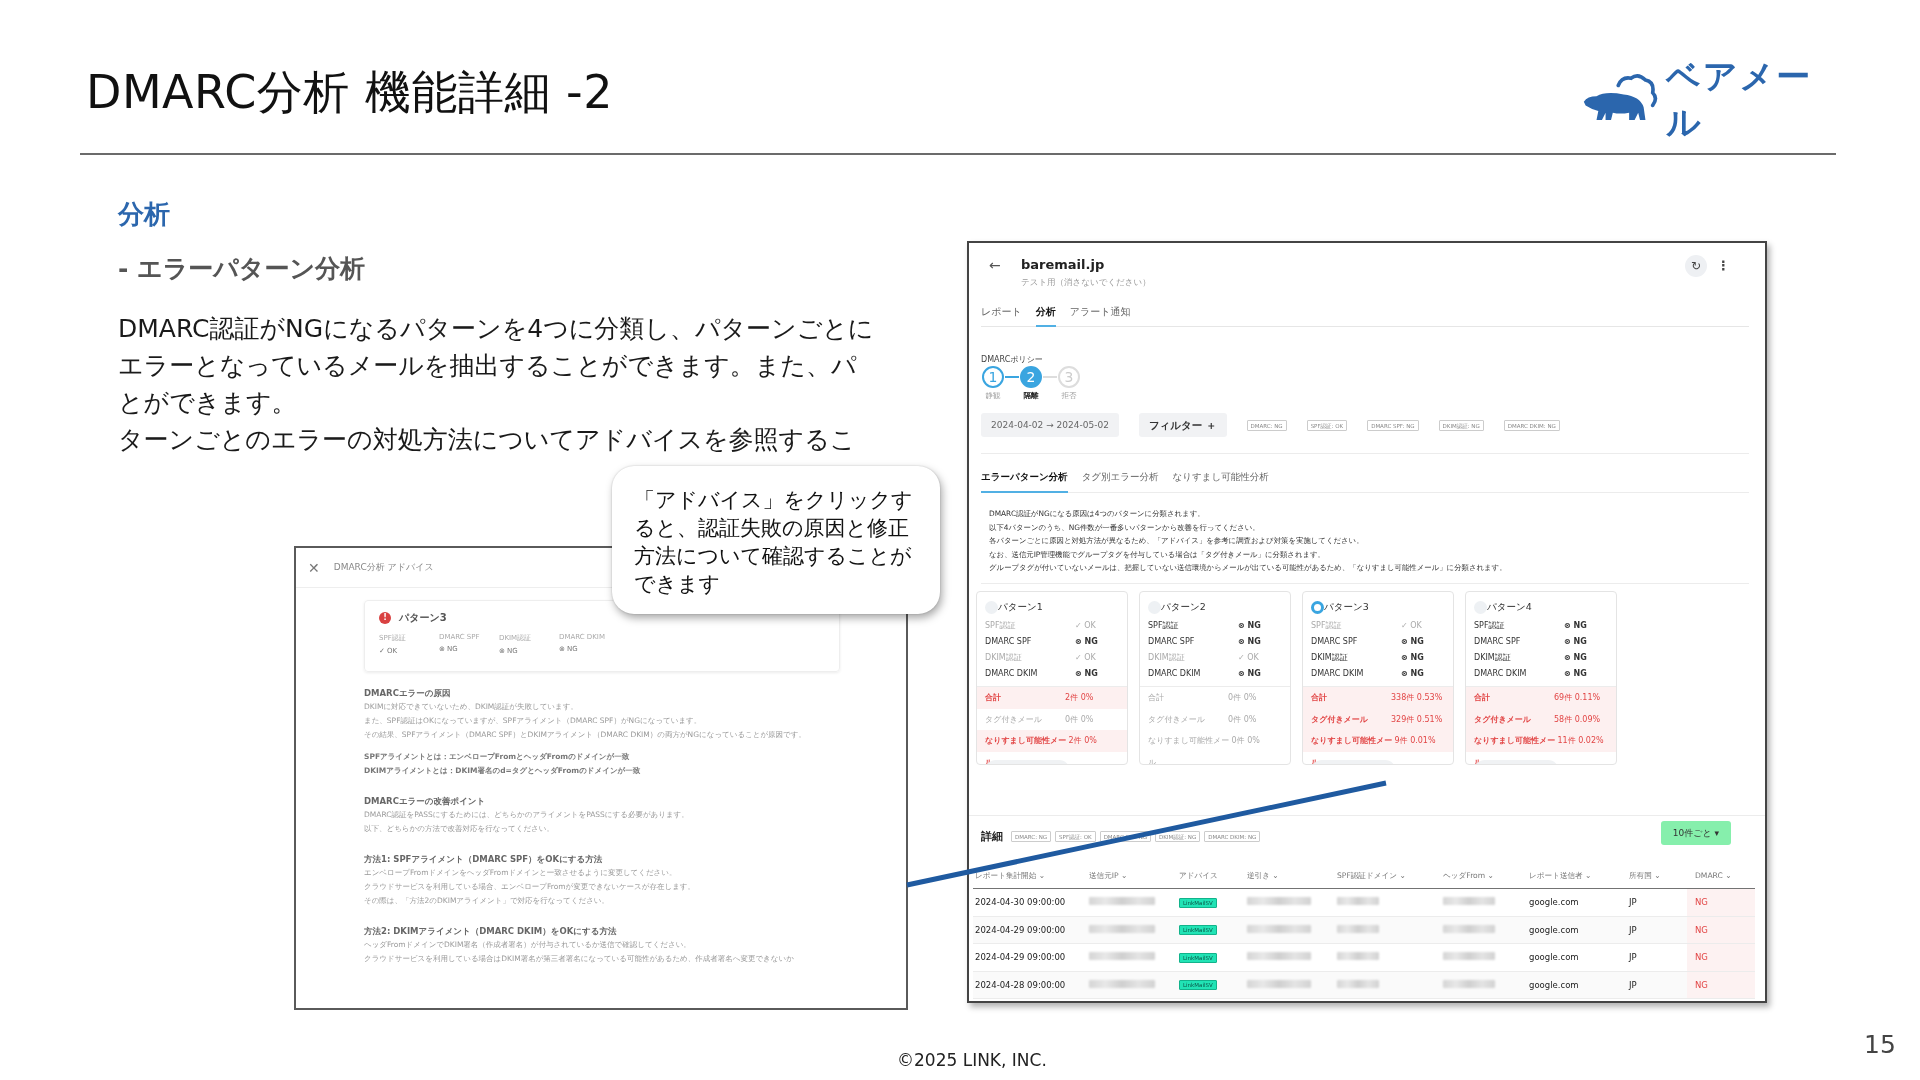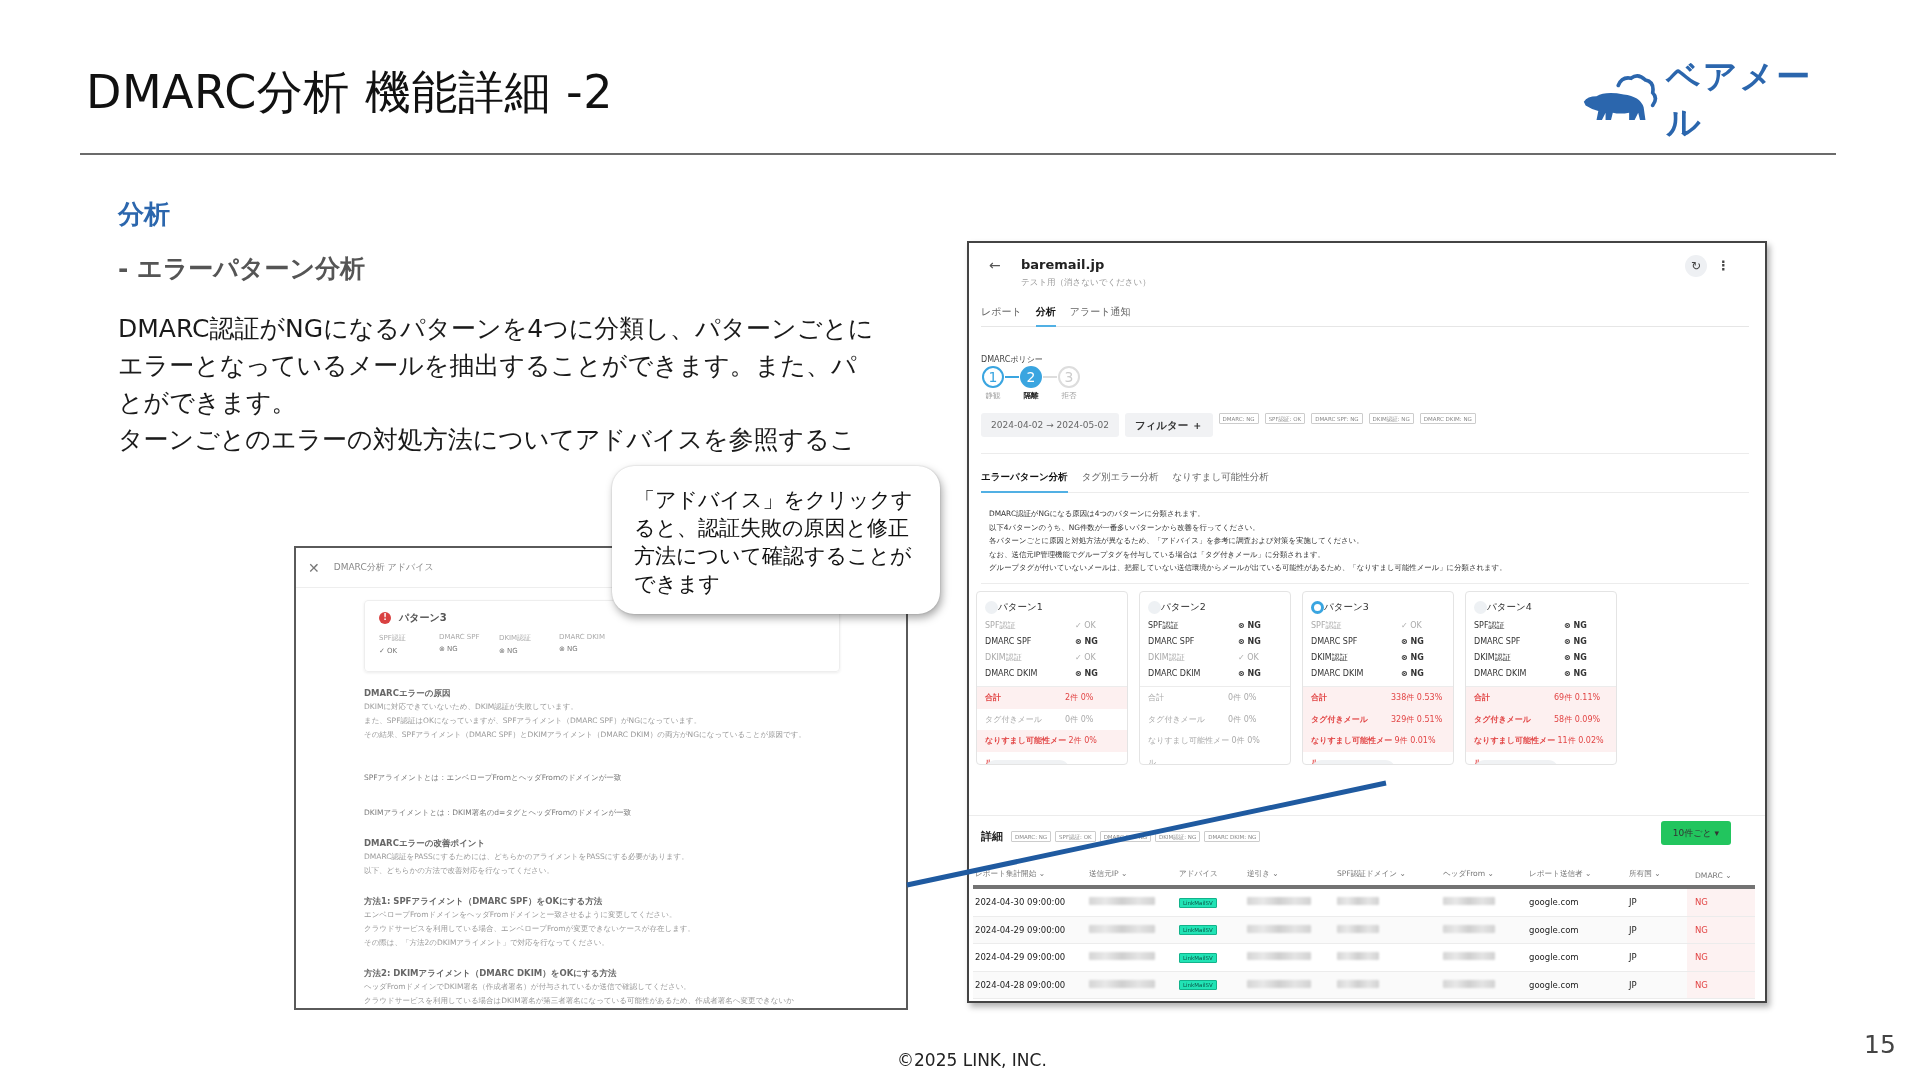--- a/index.html
+++ b/index.html
@@ -30,21 +30,21 @@
   .adv-header { height: 40px; display: flex; align-items: center; padding-left: 12px; border-bottom: 1px solid #eee; font-size: 9px; color: #888; gap: 14px; }
   .adv-header .x { font-size: 14px; color: #777; }
   .adv-card { position: absolute; left: 68px; top: 52px; width: 476px; height: 72px; border: 1px solid #eee; border-radius: 4px; box-shadow: 0 1px 3px rgba(0,0,0,0.08); padding: 10px 14px; }
   .adv-card .ph { display: flex; align-items: center; gap: 8px; font-size: 10px; color: #555; font-weight: 700; }
   .adv-card .red-dot { width: 12px; height: 12px; border-radius: 50%; background: #d94141; color: #fff; font-size: 8px; text-align: center; line-height: 12px; }
   .adv-card .cols { display: flex; gap: 12px; margin-top: 8px; font-size: 7px; color: #aaa; }
   .adv-card .cols div { width: 48px; }
   .adv-card .cols .v { color: #777; margin-top: 4px; }
   .adv-body { position: absolute; left: 68px; top: 130px; width: 500px; font-size: 7.5px; color: #999; line-height: 14px; }
   .adv-body h4 { font-size: 8.5px; color: #666; font-weight: 700; margin-top: 8px; }
-  .adv-body .dark { color: #777; font-weight: 400; margin-top: 21px; }
+  .adv-body .dark { color: #777; font-weight: 700; }
   .adv-footer { position: absolute; left: 0; bottom: 0; width: 100%; height: 44px; border-top: 1px solid #eee; }
   .adv-close { position: absolute; right: 14px; top: 8px; width: 46px; height: 24px; border-radius: 12px; background: #f1f2f4; font-size: 8px; color: #888; text-align: center; line-height: 24px; }
 
   
   .app { position: absolute; left: 967px; top: 241px; width: 800px; height: 762px; border: 2px solid #444; background: #fff; overflow: hidden;
          box-shadow: 3px 4px 6px rgba(0,0,0,0.3); font-size: 10px; color: #333; }
   .app-top { position: absolute; left: 0; top: 0; width: 100%; height: 75px; }
   .back-icon { position: absolute; left: 20px; top: 14px; font-size: 14px; color: #555; }
   .domain { position: absolute; left: 52px; top: 14px; font-size: 13px; font-weight: 700; color: #222; }
   .domain-sub { position: absolute; left: 52px; top: 34px; font-size: 8.5px; color: #999; }
@@ -59,21 +59,21 @@
   .stepper { position: absolute; left: 12px; top: 123px; display: flex; align-items: center; }
   .step { display: flex; flex-direction: column; align-items: center; width: 24px; }
   .step .circle { width: 22px; height: 22px; border-radius: 50%; border: 2px solid #3aa5e0; color: #3aa5e0; font-size: 14px; line-height: 18px; text-align: center; background: #fff; }
   .step.current .circle { background: #3aa5e0; color: #fff; }
   .step.future .circle { border-color: #ddd; color: #ccc; }
   .step .lbl { font-size: 7.5px; color: #999; margin-top: 3px; }
   .step.current .lbl { color: #222; font-weight: 700; }
   .step-line { width: 14px; height: 2px; background: #3aa5e0; margin-top: -14px; }
   .step-line.future { background: #ddd; }
 
-  .filter-row { position: absolute; left: 12px; top: 170px; display: flex; align-items: flex-start; gap: 6px; }
+  .filter-row { position: absolute; left: 12px; top: 170px; display: flex; align-items: center; gap: 20px; }
   .date-range { height: 24px; padding: 0 10px; background: #f1f2f4; border-radius: 3px; font-size: 9px; color: #666; line-height: 24px; }
   .filter-btn { height: 24px; padding: 0 10px; background: #f1f2f4; border-radius: 3px; font-size: 10.5px; color: #333; line-height: 24px; font-weight: 700; }
   .chip { height: 11px; padding: 0 3px; border: 1px solid #ccc; border-radius: 1px; font-size: 5.5px; color: #888; line-height: 10px; white-space: nowrap; }
   .divider { position: absolute; left: 12px; right: 16px; height: 1px; background: #ececec; }
 
   .subtabs { position: absolute; left: 12px; top: 228px; right: 16px; height: 22px; border-bottom: 1px solid #ececec; display: flex; gap: 14px; font-size: 9.5px; color: #666; }
   .subtabs .tab { position: relative; }
   .subtabs .tab.active { color: #111; font-weight: 700; }
   .subtabs .tab.active::after { content: ""; position: absolute; left: 0; right: 0; bottom: -1px; height: 2px; background: #51b0e4; }
 
@@ -94,25 +94,25 @@
   .stat-row.alert { background: #fdf0f0; color: #e24545; font-weight: 700; }
   .stat-row.alert .v { font-weight: 400; }
   .stat-row .v { width: 54px; }
   .card-action { margin: 8px 8px; display: inline-flex; align-items: center; gap: 7px; height: 22px; padding: 0 12px 0 8px; border-radius: 11px; background: #f0f2f4; font-size: 9px; color: #333; }
   .card-action.nobg { background: transparent; padding-left: 2px; color: #777; }
   .icon-bang { width: 12px; height: 12px; border-radius: 50%; background: #dc3b3b; color: #fff; font-size: 9px; text-align: center; line-height: 12px; font-weight: 700; }
   .icon-check { width: 12px; height: 12px; border-radius: 50%; background: #37c38b; color: #fff; font-size: 8px; text-align: center; line-height: 12px; font-weight: 700; }
 
   .detail-head { position: absolute; left: 12px; top: 586px; display: flex; align-items: center; gap: 4px; }
   .detail-title { font-size: 11px; font-weight: 700; color: #222; margin-right: 4px; }
-  .page-size { position: absolute; right: 34px; top: 578px; height: 24px; padding: 0 12px; background: #22c55e; border-radius: 3px; font-size: 9px; color: #333; line-height: 24px; }
+  .page-size { position: absolute; right: 34px; top: 578px; height: 24px; padding: 0 12px; background: #86efac; border-radius: 3px; font-size: 9px; color: #333; line-height: 24px; }
 
   .table { position: absolute; left: 4px; top: 620px; width: 782px; }
   .t-row { display: flex; align-items: center; height: 27.5px; border-bottom: 1px solid #ececec; font-size: 8.5px; color: #222; }
-  .t-row.head { height: 26px; color: #777; font-size: 7.6px; border-bottom: 4px solid #737373; }
+  .t-row.head { height: 26px; color: #777; font-size: 7.6px; border-bottom: 1px solid #737373; }
   .t-row:nth-child(odd):not(.head) { background: #fafafa; }
   .c0 { width: 116px; padding-left: 2px; }
   .c1 { width: 90px; }
   .c2 { width: 68px; }
   .c3 { width: 90px; }
   .c4 { width: 106px; }
   .c5 { width: 86px; }
   .c6 { width: 100px; }
   .c7 { width: 58px; }
   .c8 { width: 68px; }

